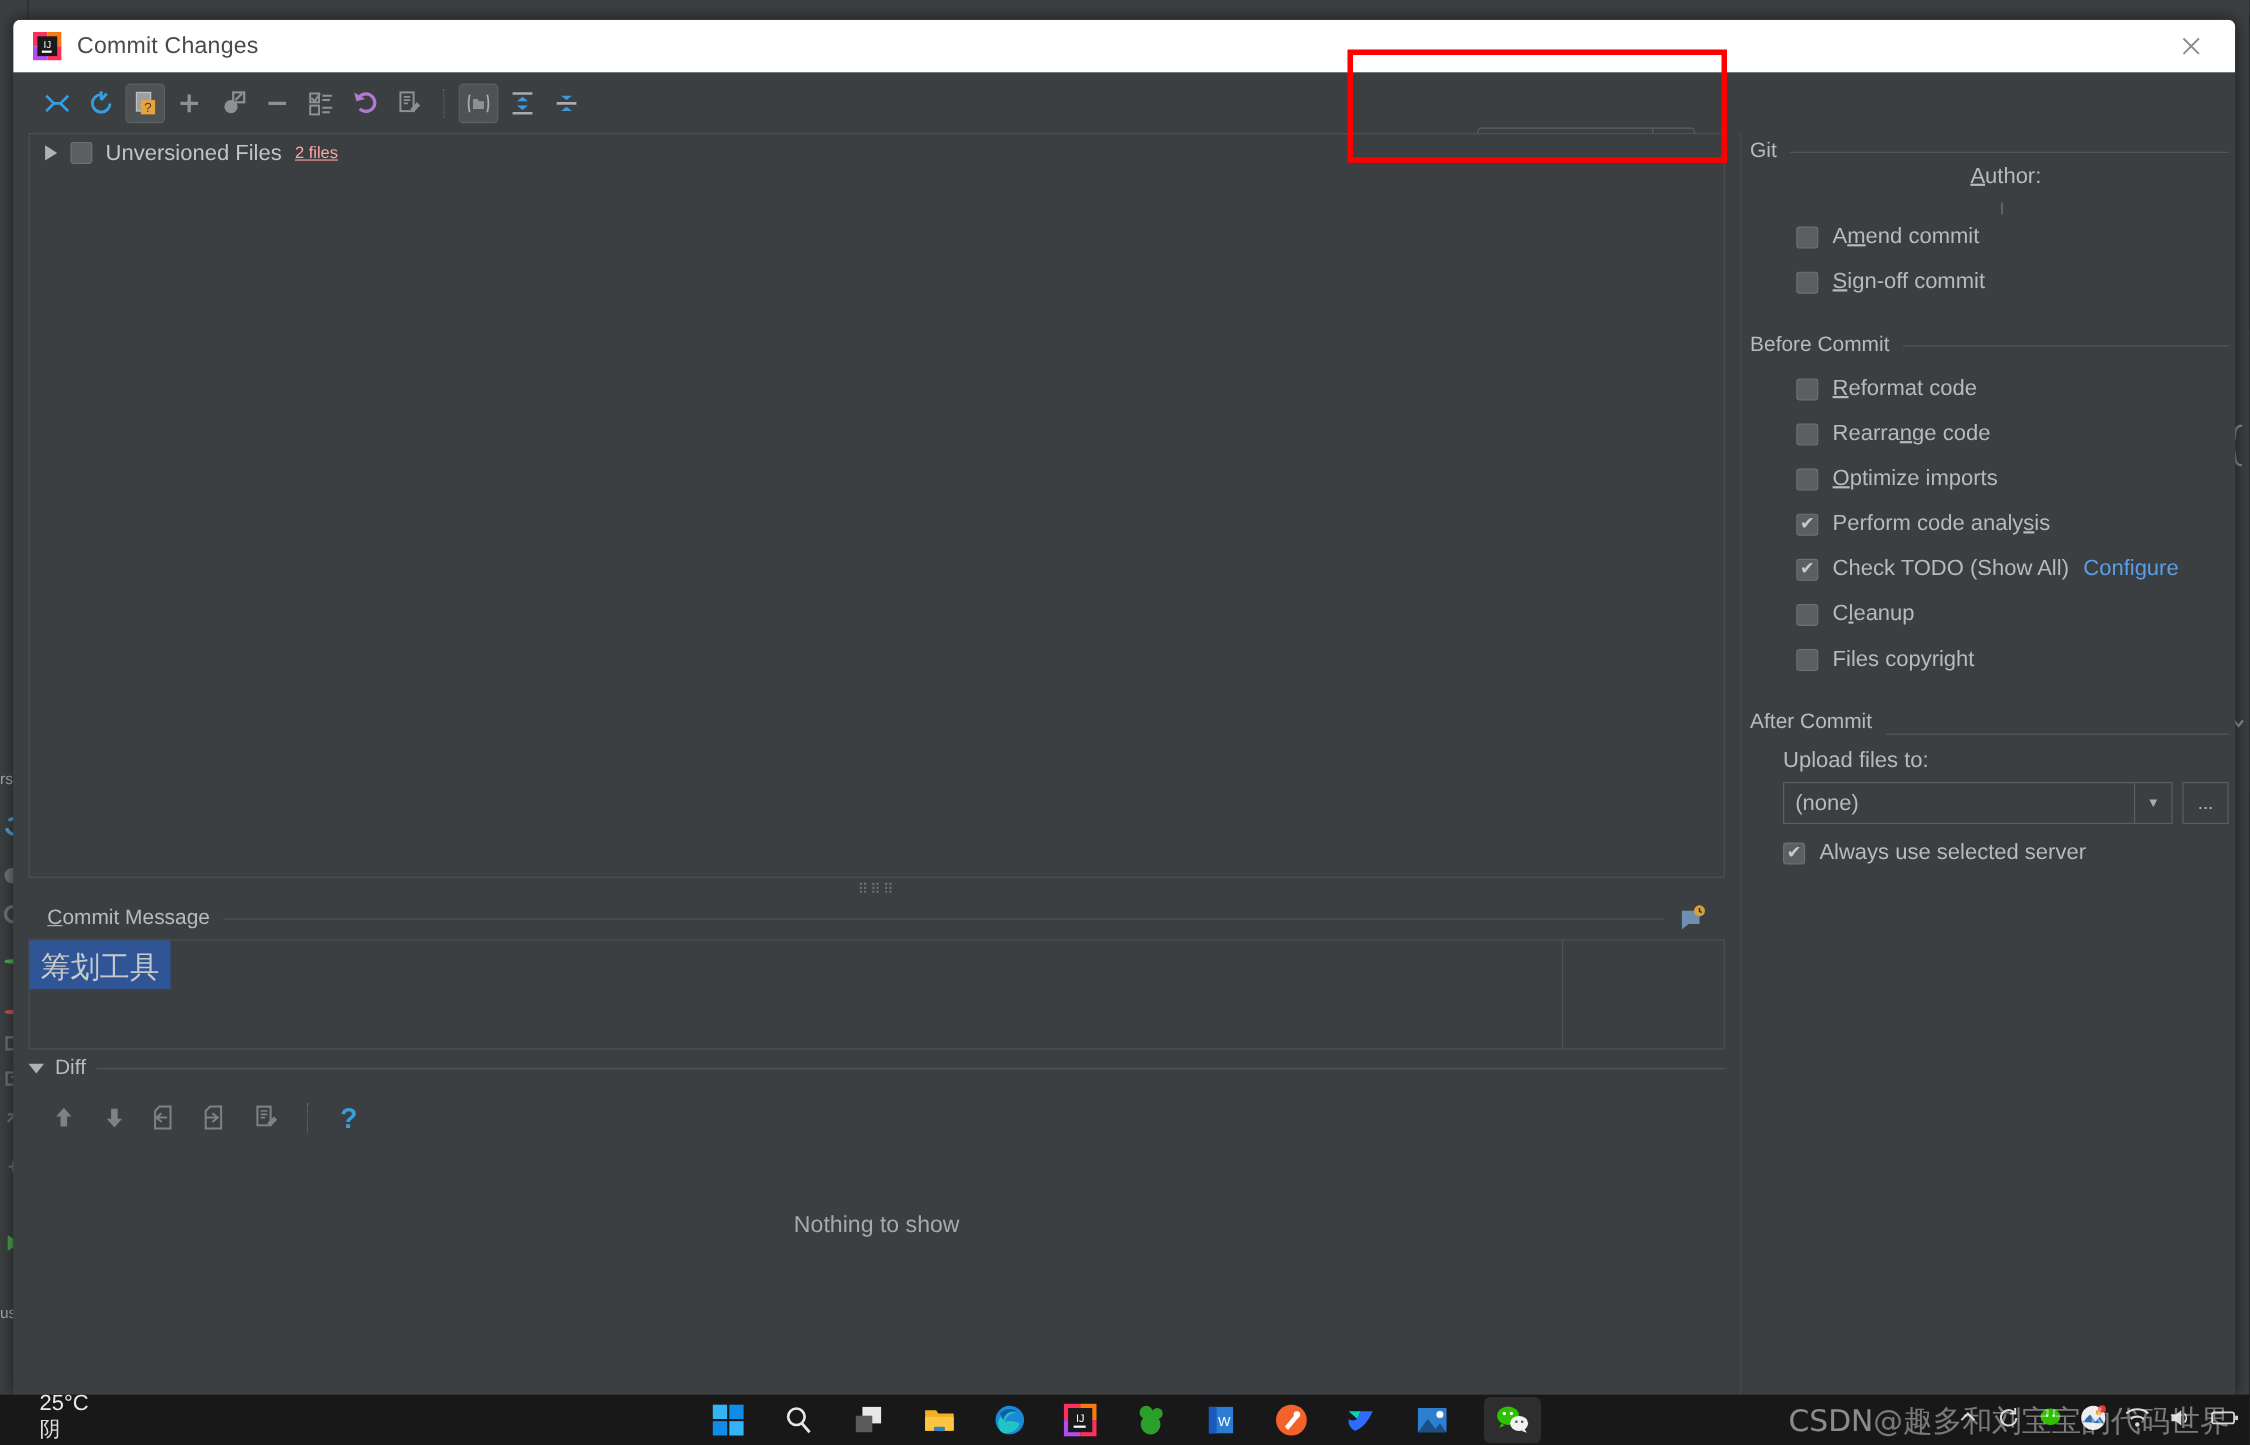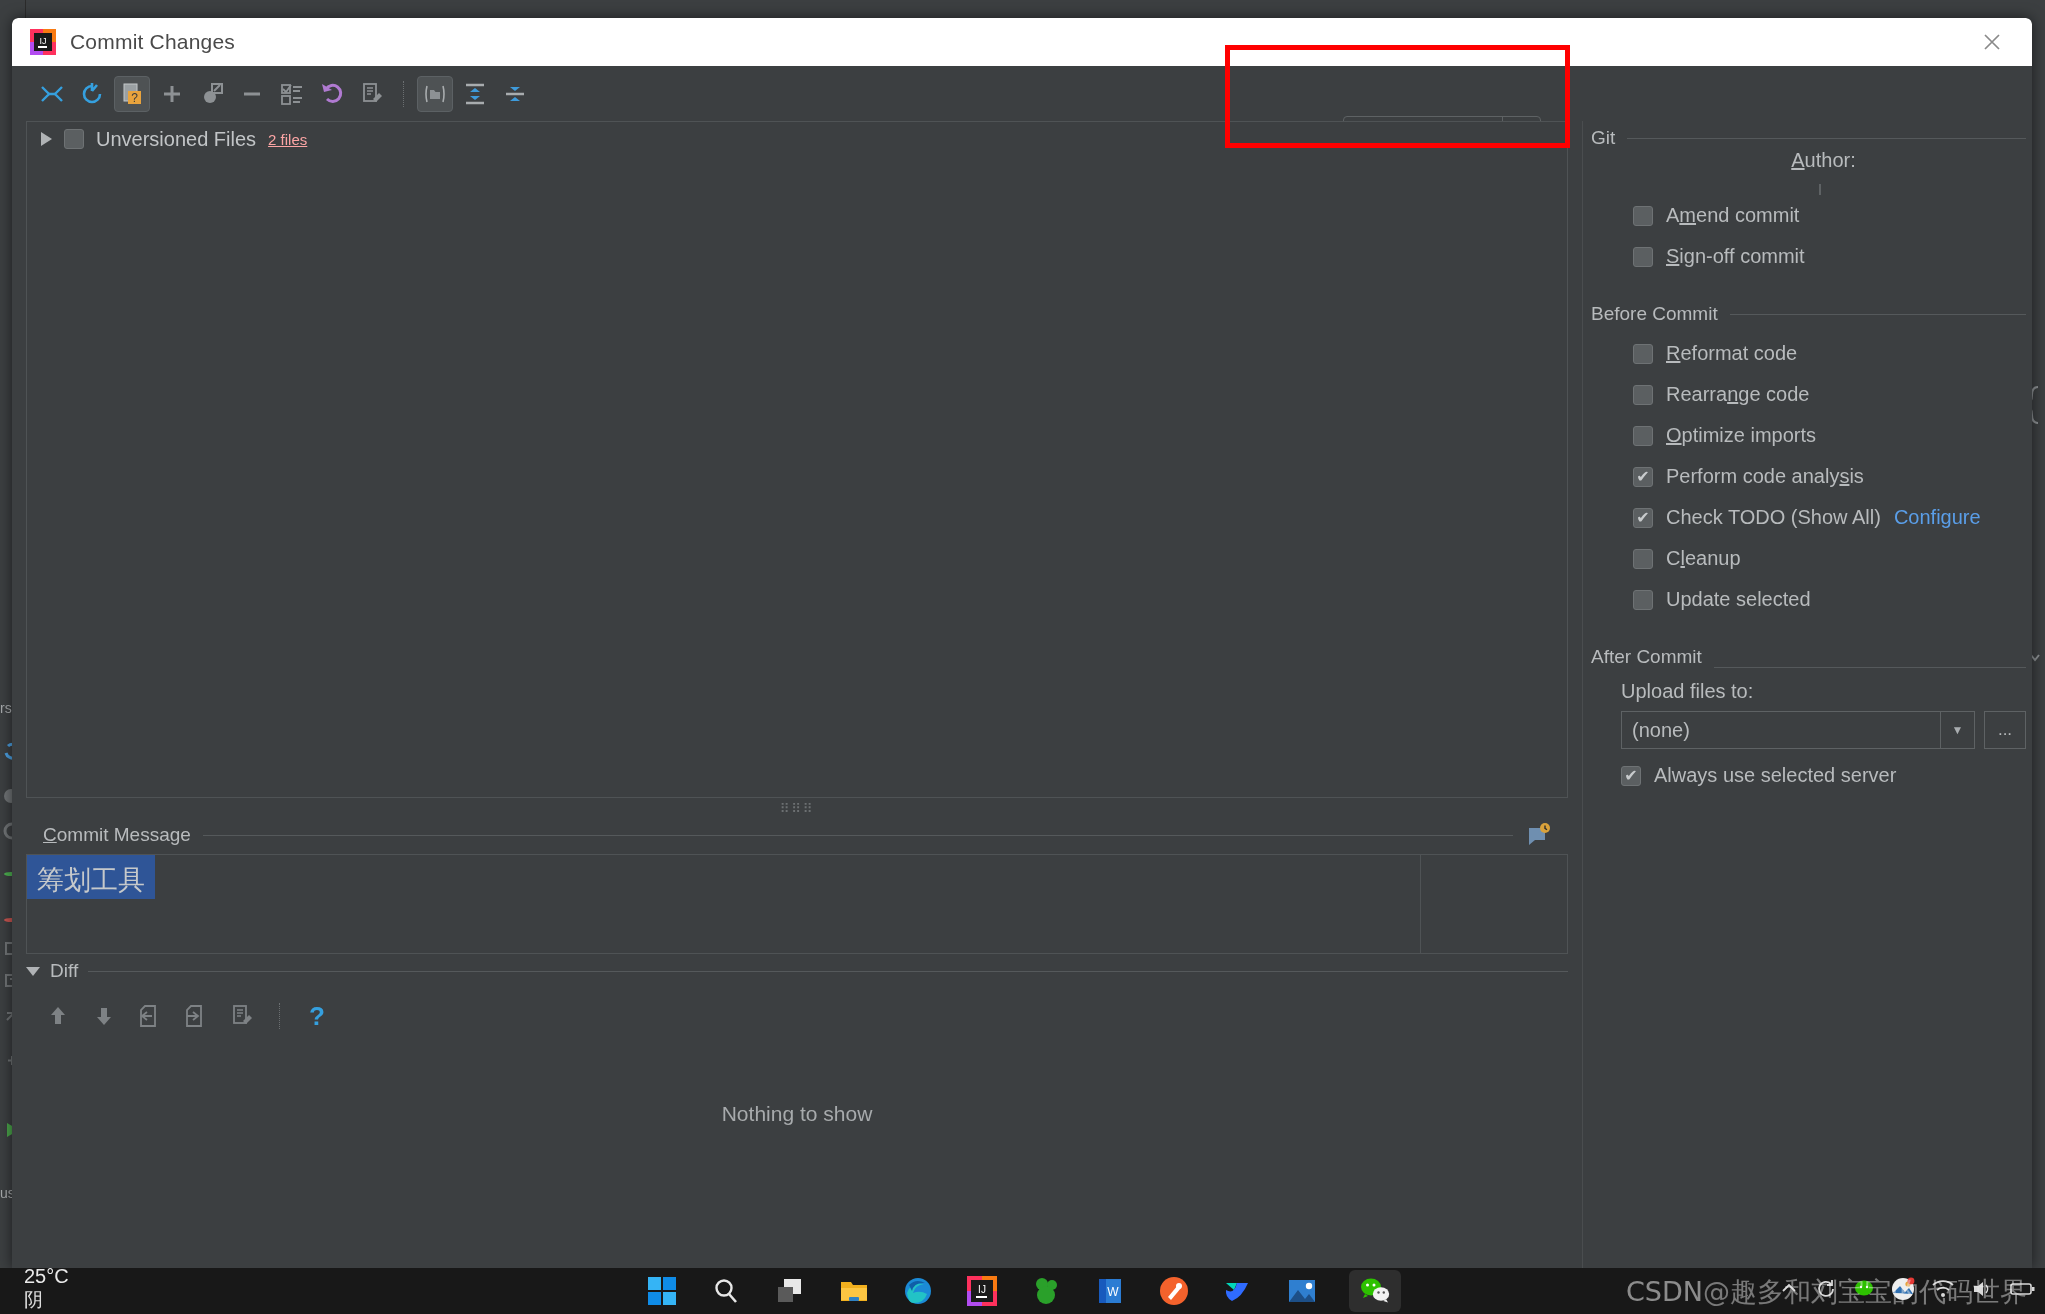--- a/index.html
+++ b/index.html
@@ -196,21 +196,21 @@
   .ellipsis-btn {
     width: 42px; height: 38px; border: 1px solid #5e6264; background: #3c3f41;
     display: flex; align-items: center; justify-content: center; color: #b8bbbd; font-size: 17px;
   }
 
   
   .taskbar {
     position: absolute; left: 0; bottom: 0; width: 2045px; height: 46px;
     background: #181818;
   }
-  .weather { position: absolute; left: 24px; top: -4px; color: #e9e9e9; font-size: 20px; line-height: 24px; }
+  .weather { position: absolute; left: 36px; top: -4px; color: #e9e9e9; font-size: 20px; line-height: 24px; }
   .weather .w2 { font-size: 19px; color: #dcdcdc; }
   .tb-center {
     position: absolute; left: 50%; transform: translateX(-50%); top: 0;
     height: 46px; display: flex; align-items: center; gap: 30px;
   }
   .tb-icon { width: 34px; height: 34px; display:flex; align-items:center; justify-content:center; position:relative; }
   .tb-icon.open { background: #2e2e2e; border-radius: 6px; width: 52px; height: 42px; }
   .tray {
     position: absolute; right: 8px; top: 0; height: 46px;
     display: flex; align-items: center; gap: 16px; color: #d8d8d8; font-size: 17px;
@@ -526,21 +526,21 @@
             <span class="cbox checked"></span>
             <span class="lab">Check TODO (Show All)</span>
             <span class="link">Configure</span>
           </div>
           <div class="row">
             <span class="cbox"></span>
             <span class="lab">C<u>l</u>eanup</span>
           </div>
           <div class="row">
             <span class="cbox"></span>
-            <span class="lab">Update selected</span>
+            <span class="lab">Files copyright</span>
           </div>
         </div>
 
         <div class="grp" style="margin-top:26px;align-items:flex-end;">
           <span class="txt">After Commit</span>
           <span class="line"></span>
         </div>
 
         <div class="upload-lab">Upload files to:</div>
         <div class="upload-row">

